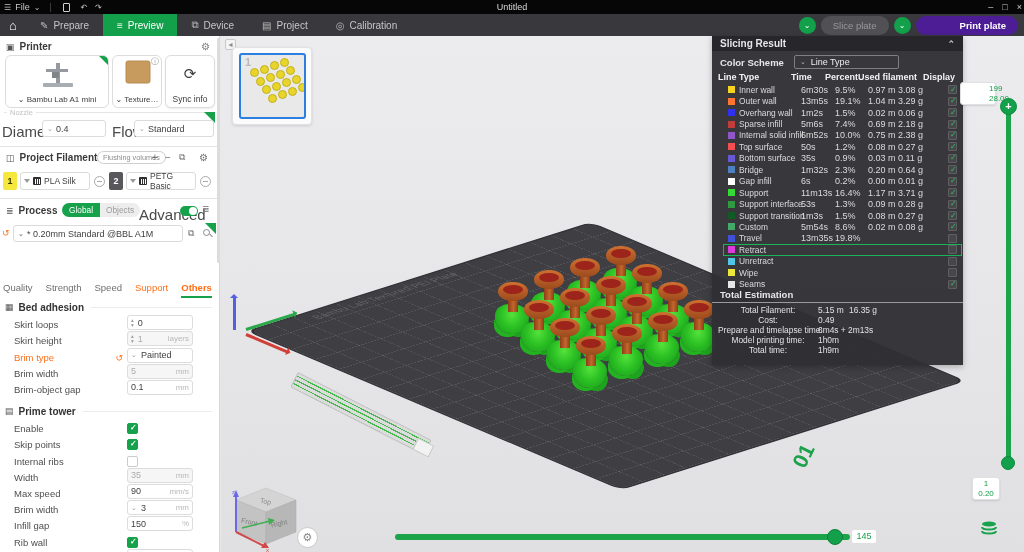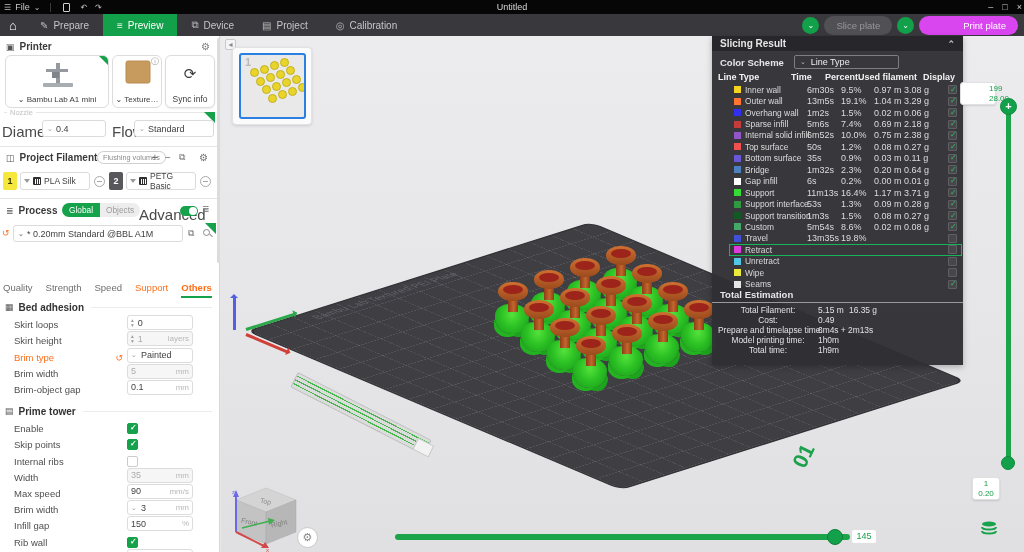--- a/index.html
+++ b/index.html
@@ -20,21 +20,21 @@
   
   .tabbar{position:absolute;left:0;top:14px;width:1024px;height:22px;background:#39393D;display:flex;align-items:stretch;color:#C6C6C8;}
   .home{width:26px;display:flex;align-items:center;justify-content:center;color:#fff;font-size:13px;}
   .mtab{display:flex;align-items:center;gap:5px;padding:0 14px;font-size:10px;cursor:default;}
   .mtab .tico{font-size:10px;opacity:.9;}
   .mtab.active{background:#12A04A;color:#fff;}
   .actbtns{position:absolute;right:6px;top:14px;height:22px;display:flex;align-items:center;gap:5px;}
   .cbtn{width:17px;height:17px;border-radius:50%;background:#12A04A;color:#fff;font-size:8px;display:flex;align-items:center;justify-content:center;}
   .pillbtn{height:19px;border-radius:10px;display:flex;align-items:center;justify-content:center;font-size:9.5px;padding:0 12px;}
   .pill-slice{background:#515155;color:#97989B;}
-  .pill-print{background:#d946ef;color:#fff;font-weight:normal;padding-left:44px;}
+  .pill-print{background:#4c1d95;color:#fff;font-weight:bold;padding-left:44px;}
 
   
   .sidebar{position:absolute;left:0;top:36px;width:220px;height:516px;background:#FFFFFF;border-right:1px solid #D6D6D8;overflow:hidden;}
   .shead{position:absolute;left:0;width:216px;height:17px;display:flex;align-items:center;padding:0 6px;}
   .shead .hico{font-size:9px;color:#555;margin-right:5px;}
   .shead .htxt{font-size:10px;font-weight:bold;color:#3A3A3A;flex:1;}
   .gear{color:#7B7B7B;font-size:10px;}
   .card{position:absolute;background:#fff;border:1px solid #DCDCDC;border-radius:6px;overflow:hidden;}
   .card .clabel{position:absolute;left:0;right:0;bottom:3px;text-align:center;font-size:8px;color:#3C3C3C;white-space:nowrap;}
   .corner{position:absolute;right:-1px;top:-1px;width:0;height:0;border-top:11px solid #16A24B;border-left:11px solid transparent;}
@@ -129,21 +129,21 @@
   .collapse-ico{position:absolute;left:4px;top:3px;width:11px;height:11px;border:1px solid #C9C9C9;border-radius:2px;background:#F4F4F4;color:#8A8A8A;font-size:8px;line-height:10px;text-align:center;}
 
   
   .panel{position:absolute;left:712px;top:36px;width:251px;height:329px;background:rgba(48,48,52,0.96);color:#E6E6E8;box-shadow:0 2px 6px rgba(0,0,0,.25);}
   .p-title{position:absolute;left:0;top:0;width:100%;height:15px;background:rgba(38,38,41,.9);display:flex;align-items:center;padding:0 8px;font-size:10px;font-weight:bold;}
   .p-title .pcol{margin-left:auto;font-size:9px;color:#C4C4C6;}
   .p-cs{position:absolute;left:8px;top:19px;display:flex;align-items:center;gap:10px;font-size:9.5px;font-weight:bold;}
   .p-csdd{width:105px;height:14px;border:1px solid #7E7E82;border-radius:2px;display:flex;align-items:center;gap:5px;padding:0 5px;font-size:9px;font-weight:normal;color:#EDEDEF;}
   .p-cols{position:absolute;left:0;top:36px;width:100%;display:flex;font-size:9px;font-weight:bold;color:#F2F2F4;padding:0 6px;}
   .c-name{width:73px;}.c-time{width:34px;}.c-pct{width:33px;}.c-used{width:64px;}.c-disp{margin-left:auto;padding-right:2px;}
-  .lrows{position:absolute;left:0;right:1px;top:48px;padding-left:17px;}
+  .lrows{position:absolute;left:11px;right:1px;top:48px;}
   .lrow{display:flex;align-items:center;height:11.45px;padding:0 5px;font-size:9px;color:#DCDCDE;}
   .lrow.hl{outline:1px solid #18B45A;outline-offset:-1px;}
   .lrow .sw{width:7px;height:7px;margin-right:4px;flex:none;}
   .lrow .ln{width:62px;font-size:8.4px;white-space:nowrap;}
   .lrow .lt{width:34px;}.lrow .lp{width:33px;}.lrow .lm{width:30px;}.lrow .lg{width:34px;}
   .lchk{width:9px;height:9px;background:#47474B;border:1px solid #5F5F63;border-radius:1px;margin-left:auto;position:relative;}
   .lchk.on::after{content:"✓";position:absolute;left:1px;top:-1.5px;color:#27C75F;font-size:8px;}
   .p-est{position:absolute;left:8px;top:253px;font-size:9.5px;font-weight:bold;}
   .p-esthr{position:absolute;left:0;top:266px;width:100%;border-top:1px solid #9A9A9E;}
   .erows{position:absolute;left:0;top:269px;width:100%;}

